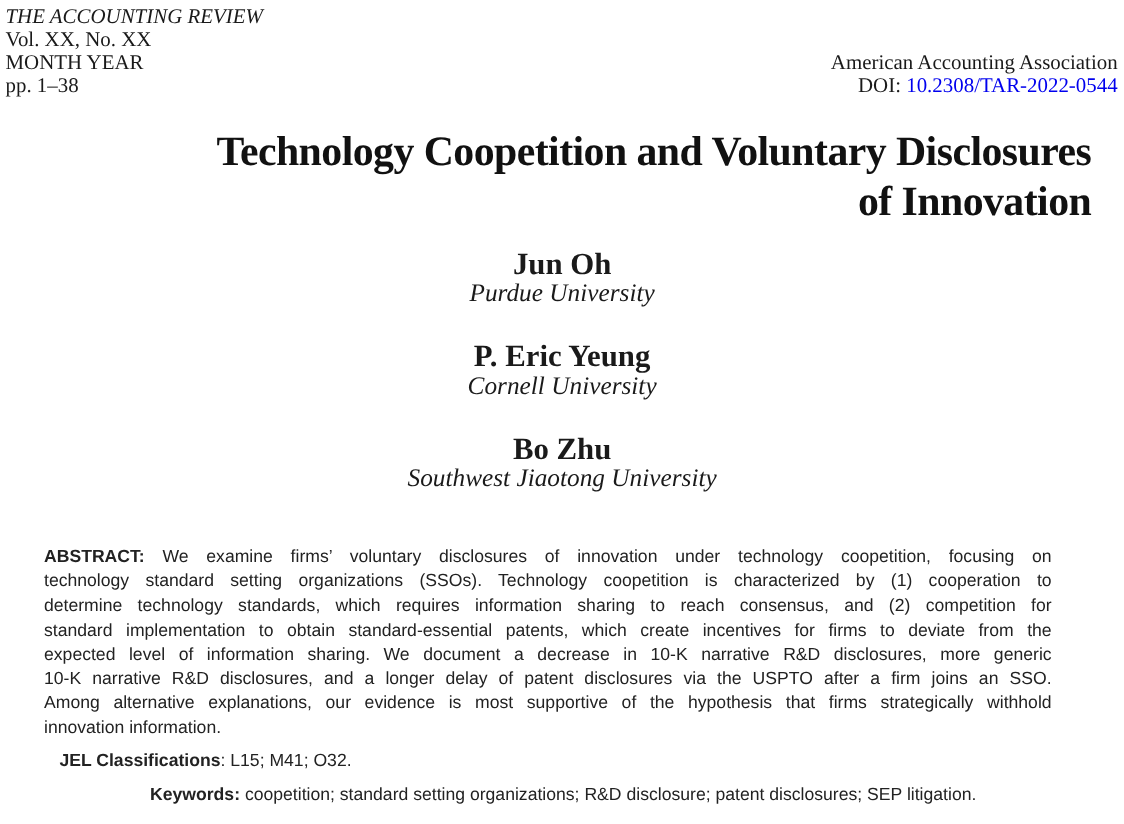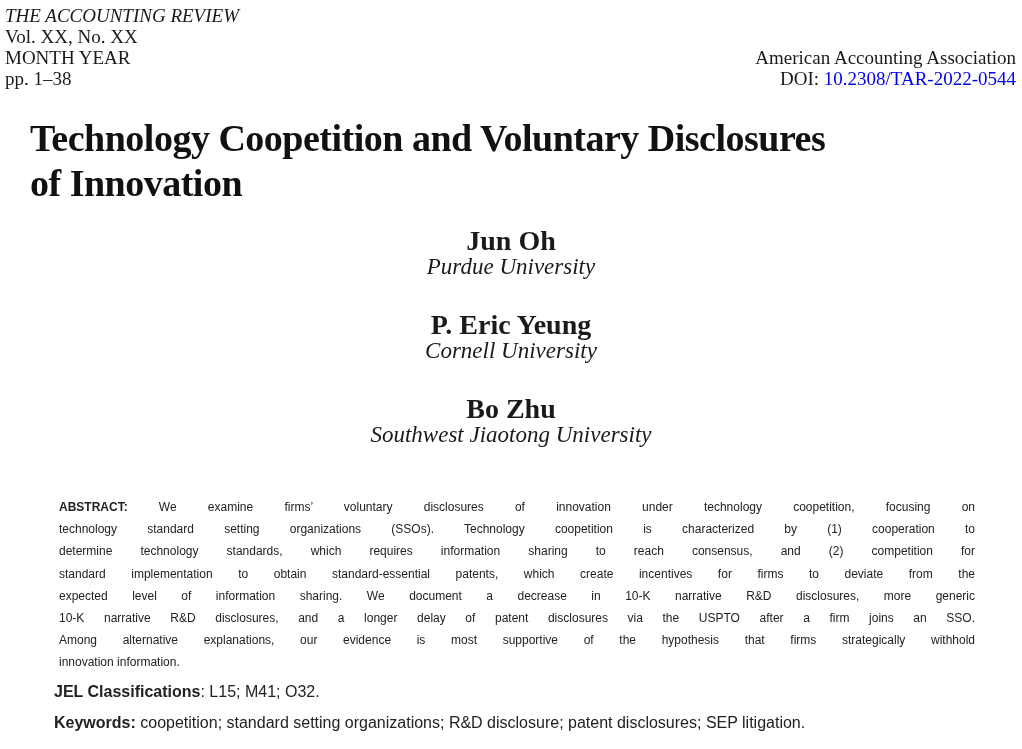--- a/index.html
+++ b/index.html
@@ -20,61 +20,61 @@
     padding: 5px 6px 0 5px;
   }
   .header-left { font-size: 19px; line-height: 21px; }
   .journal-name { font-style: italic; }
   .header-right { text-align: right; font-size: 19px; line-height: 21px; }
   .doi-link { color: #0000EE; text-decoration: none; cursor: pointer; }
 
   
   .paper-title {
     margin: 27px 30px 0 30px;
-    text-align: left;
+    text-align: right;
     font-weight: bold;
     font-size: 38px;
     line-height: 45px;
     letter-spacing: -0.5px;
     color: #111111;
   }
 
   
   .authors { margin-top: 22px; text-align: center; }
   .author-block + .author-block { margin-top: 32px; }
   .author-name { font-size: 28px; font-weight: bold; line-height: 26px; }
   .author-affiliation { font-size: 23px; font-style: italic; line-height: 26px; }
 
   
   .abstract-section {
-    margin: 48px 0 0 59px;
+    margin: 48px 0 0 40px;
     width: 916px;
     font-family: "Liberation Sans", sans-serif;
-    font-size: 12px;
+    font-size: 16px;
     color: #222222;
   }
   .abs-line {
     line-height: 22.2px;
     text-align: justify;
     text-align-last: justify;
     white-space: normal;
   }
   .abs-line.last-line { text-align-last: left; }
   .bold-label { font-weight: bold; }
 
   .meta-line {
     margin-left: 54px;
     width: 916px;
     font-family: "Liberation Sans", sans-serif;
     font-size: 16px;
     line-height: 22px;
     color: #222222;
   }
   .jel-line { margin-top: 7px; }
-  .keywords-line { margin-top: 9px; }
+  .keywords-line { margin-top: 9px; text-align: center; }
 </style>
 </head>
 <body>
 
 <div class="page">
 
   <div class="header">
     <div class="header-left">
       <div class="journal-name">THE ACCOUNTING REVIEW</div>
       <div>Vol. XX, No. XX</div>

